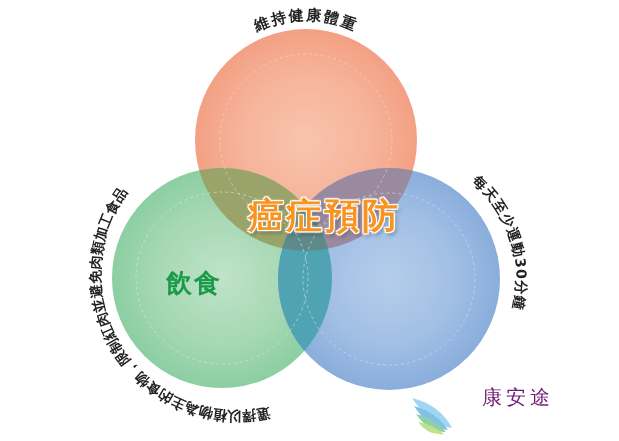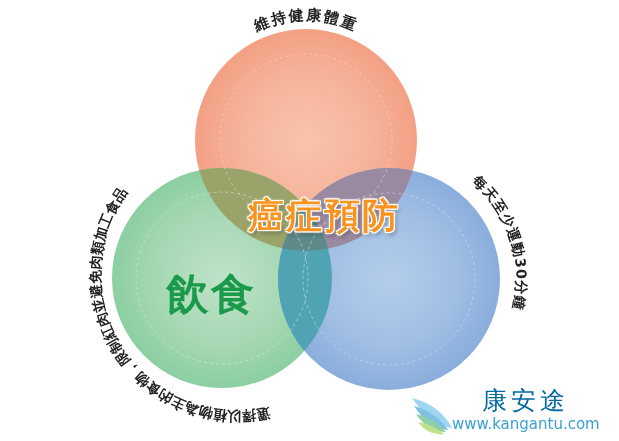--- a/index.html
+++ b/index.html
@@ -2,26 +2,26 @@
 <html><head>
 <meta charset="utf-8">
 <style>
   html, body { margin:0; padding:0; background:#ffffff; }
   body { width:619px; height:441px; position:relative; overflow:hidden;
          font-family:"DejaVu Sans", sans-serif; }
   .stage { position:absolute; left:0; top:0; width:619px; height:441px; }
   svg { position:absolute; left:0; top:0; }
   .lbl { position:absolute; font-weight:bold; white-space:nowrap; letter-spacing:2px; }
   .lbl-weight { left:263px; top:92px; font-size:38px; color:#e8242a; }
-  .lbl-diet { left:166px; top:266px; font-size:43px; color:#1a9a4a;font-family:Liberation Mono, monospace; }
+  .lbl-diet { left:166px; top:266px; font-size:26px; color:#1a9a4a;font-family:Liberation Mono, monospace; }
   .lbl-exercise { left:360px; top:266px; font-size:38px; color:#1572c0; }
   .lbl-center { left:224px; top:192px; font-size:36px; color:#f7931e;
        text-shadow: 0 0 3px #fff, 0 0 3px #fff, 1px 1px 0 #fff, -1px -1px 0 #fff, 1px -1px 0 #fff, -1px 1px 0 #fff, 2px 3px 4px rgba(0,0,0,0.35); margin-left: 24px; }
   .logo-cn { position:absolute; left:482px; top:384px; font-family:"DejaVu Serif", serif;
-       font-size:25px; color:#0369a1; letter-spacing:4px; }
+       font-size:20px; color:#701a75; letter-spacing:4px; }
   .logo-url { position:absolute; left:452px; top:415px; font-size:15px; color:#3a9fd5; }
 </style>
 </head>
 <body>
 
 <div class="stage">
   <svg width="619" height="441" viewBox="0 0 619 441">
     <defs>
       <radialGradient id="gW" cx="50%" cy="50%" r="50%">
         <stop offset="0%" stop-color="#f8c4ad"></stop>
@@ -85,14 +85,13 @@
       <path d="M 414 406 Q 436 412 448 430 Q 428 428 414 406 Z" fill="#6bb7e0"></path>
       <path d="M 416 414 Q 434 418 446 432 Q 428 432 416 414 Z" fill="#7ac79a"></path>
       <path d="M 418 422 Q 432 424 444 434 Q 428 436 418 422 Z" fill="#b5dc78"></path>
     </g>
   </svg>
 
   <div class="lbl lbl-diet">飲食</div>
   <div class="lbl lbl-center">癌症預防</div>
 
   <div class="logo-cn">康安途</div>
-  <div class="logo-url">www.kangantu.com</div>
 </div>
 
 </body></html>

